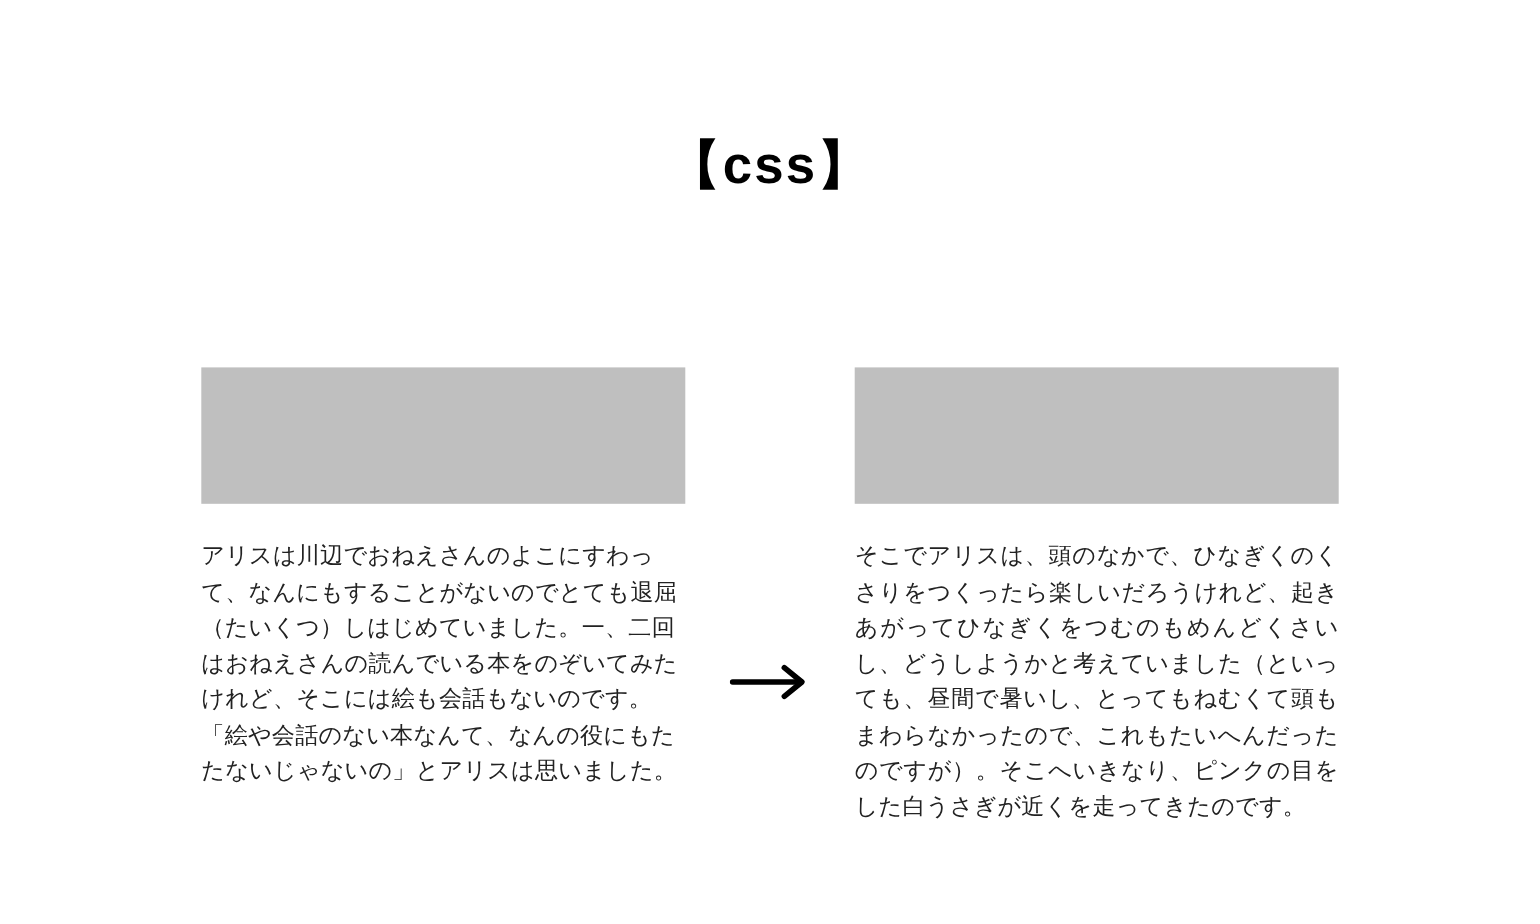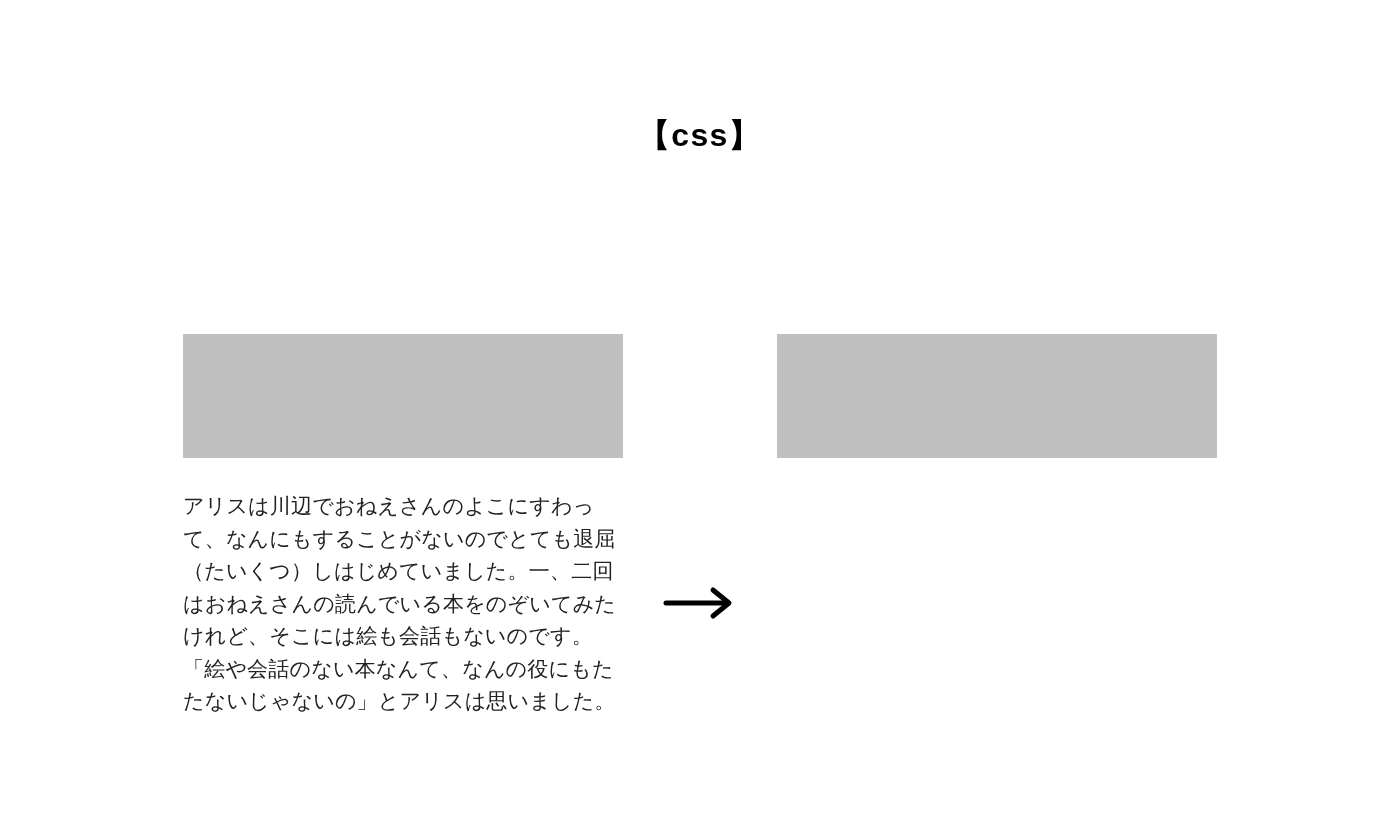--- a/index.html
+++ b/index.html
@@ -16,21 +16,21 @@
       position: relative;
     }
     .title-block {
       position: absolute;
       top: 105px;
       left: 0;
       width: 100%;
       text-align: center;
     }
     .title-line {
-      font-size: 32px;
+      font-size: 48px;
       font-weight: 700;
       line-height: 1.9;
       letter-spacing: 0.04em;
     }
     .panels {
       position: absolute;
       top: 334px;
       left: 183px;
       width: 1034px;
       display: flex;
@@ -88,14 +88,15 @@
 
   <div class="arrow-holder">
     <svg class="arrow-svg" viewBox="0 0 74 34">
       <line x1="3" y1="17" x2="64" y2="17" stroke="#000" stroke-width="5" stroke-linecap="round"></line>
       <polyline points="50,4 66,17 50,30" fill="none" stroke="#000" stroke-width="5" stroke-linecap="round" stroke-linejoin="round"></polyline>
     </svg>
   </div>
 
   <div class="panel">
     <div class="gray-box"></div>
+    <div class="body-text right">そこでアリスは、頭のなかで、ひなぎくのくさりをつくったら楽しいだろうけれど、起きあがってひなぎくをつむのもめんどくさいし、どうしようかと考えていました（といっても、昼間で暑いし、とってもねむくて頭もまわらなかったので、これもたいへんだったのですが）。そこへいきなり、ピンクの目をした白うさぎが近くを走ってきたのです。</div>
   </div>
 </div>
 
 </body></html>

